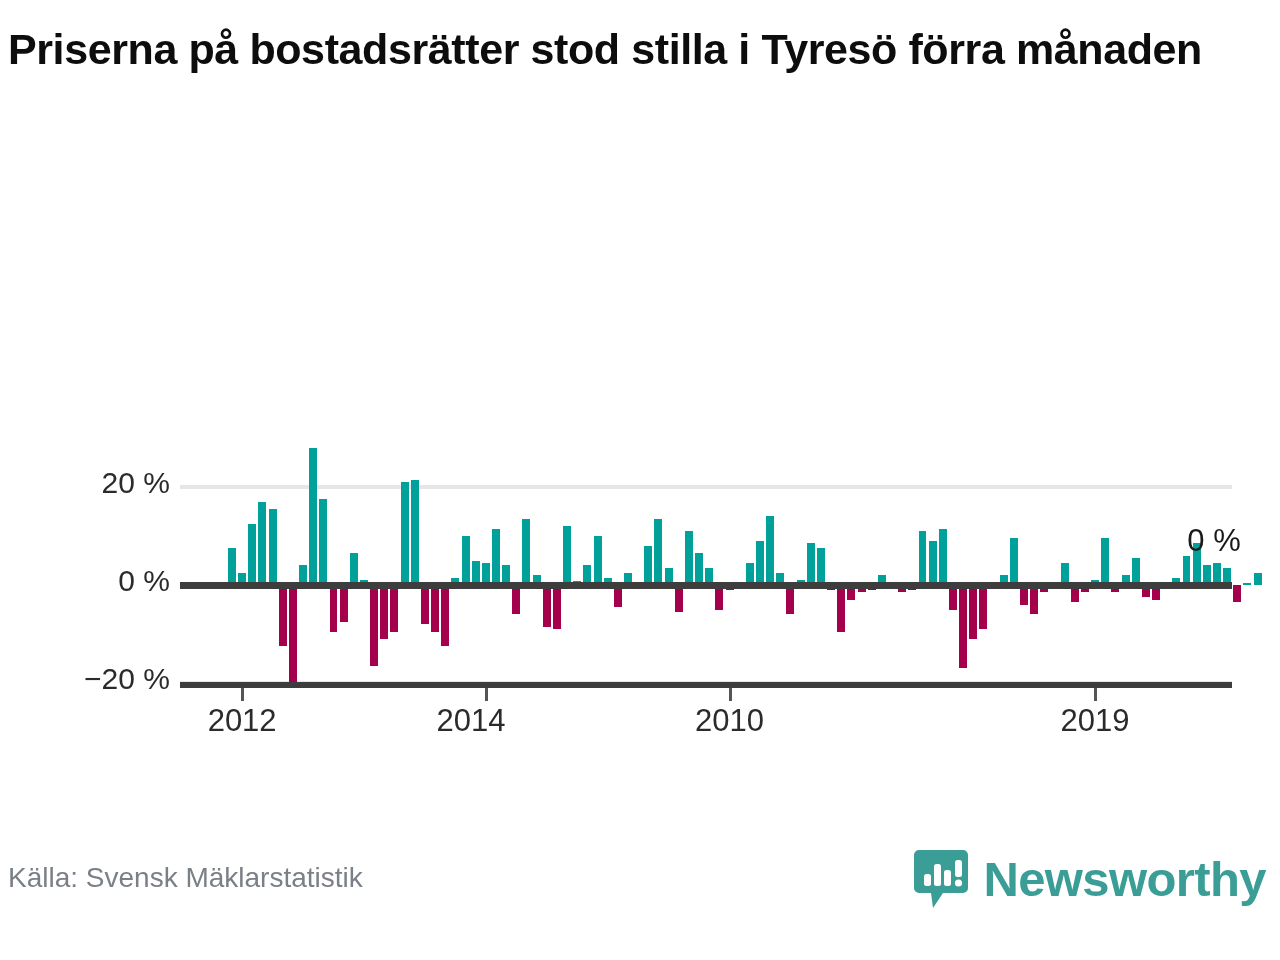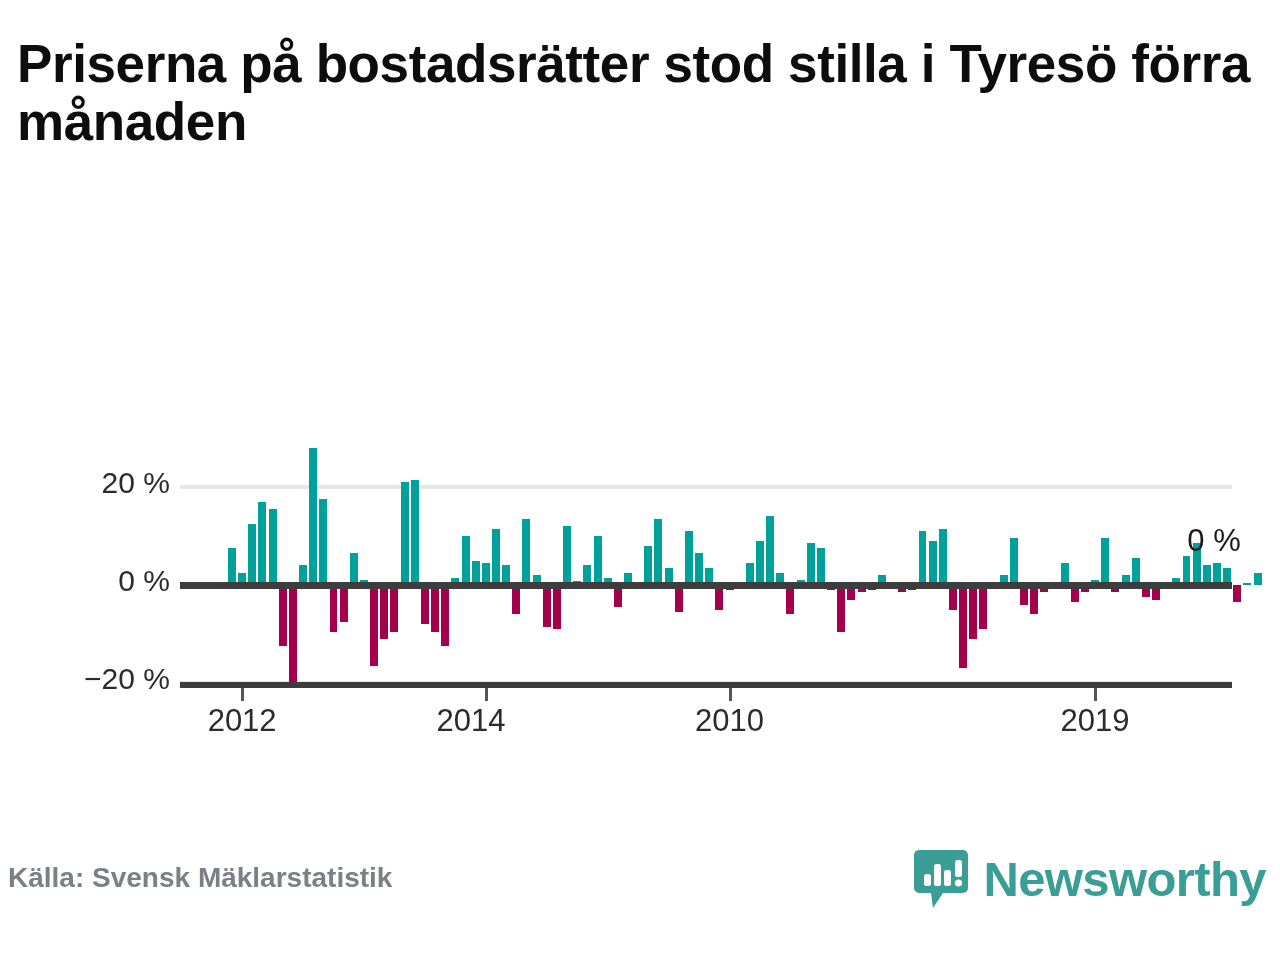--- a/index.html
+++ b/index.html
@@ -24,26 +24,26 @@
   }
 
   
   .header {
     position: absolute;
     left: 8px;
     top: 26px;
     width: 1264px;
   }
   .title {
-    font-size: 53px;
+    font-size: 43px;
     line-height: 1.09;
     font-weight: 700;
     color: #0d0d0d;
     letter-spacing: -0.4px;
-    margin: 9px;
+    margin: 0;
     white-space: pre-line;
   }
   .subtitle {
     margin: 26px 0 0 0;
     font-size: 32px;
     line-height: 1.26;
     font-weight: 400;
     color: #1c1c1c;
     letter-spacing: -0.1px;
     white-space: pre-line;
@@ -140,21 +140,20 @@
     width: 1280px;
     height: 120px;
   }
   .source {
     position: absolute;
     left: 8px;
     top: 22px;
     font-size: 28px;
     color: #7b7f86;
     white-space: nowrap;
-    font-weight: bold;
   }
   .brand {
     position: absolute;
     right: 14px;
     top: 8px;
     display: flex;
     align-items: center;
     gap: 14px;
   }
   .brand-mark {

